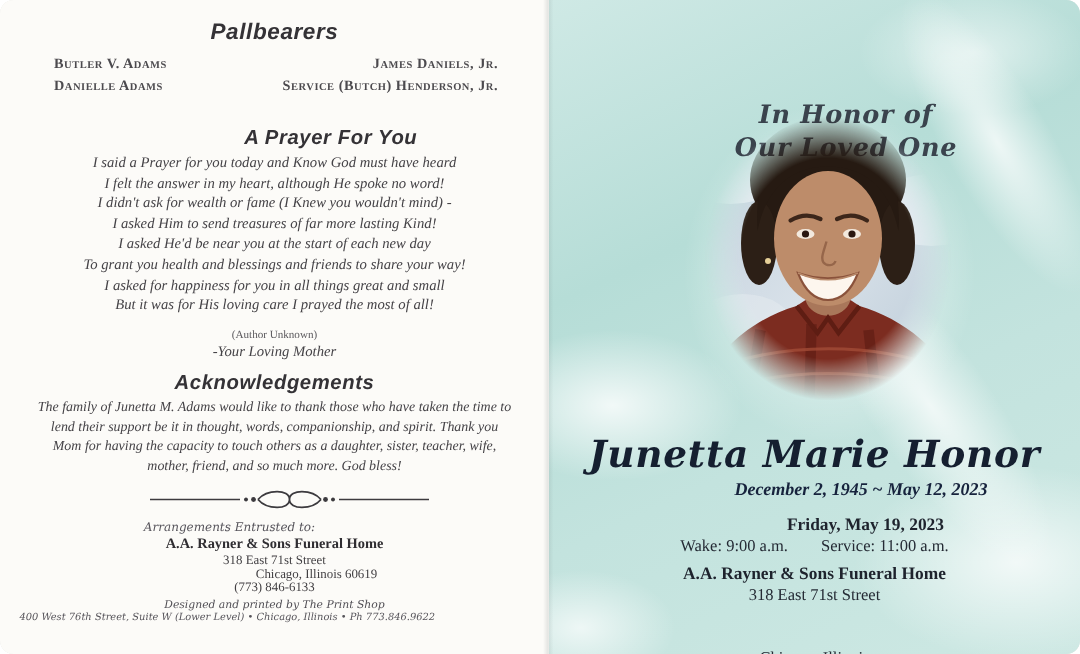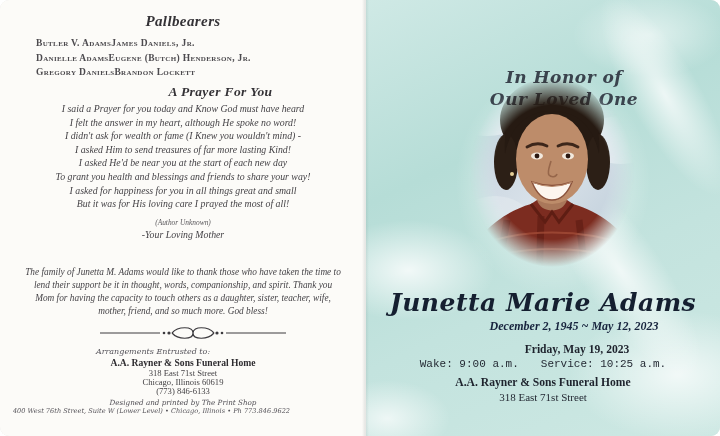--- a/index.html
+++ b/index.html
@@ -2,42 +2,42 @@
 <html><head>
 <meta charset="utf-8">
 <style>
   html,body{margin:0;padding:0;background:#ffffff;}
   body{width:720px;height:436px;overflow:hidden;}
   .scan{position:relative;width:720px;height:436px;background:#fcfbf8;border-radius:9px;
         overflow:hidden;font-family:"Liberation Serif", serif;
         box-shadow:inset 0 0 0 1px #e8e8e6;}
   
   .left-page{position:absolute;left:0;top:0;width:366px;height:436px;background:#fcfbf8;color:#413f42;}
-  .script-h{font-family:Liberation Serif, serif;font-style:italic;font-weight:700;color:#343236;letter-spacing:.4px;}
+  .script-h{font-family:Liberation Sans, sans-serif;font-style:italic;font-weight:700;color:#343236;letter-spacing:.4px;}
   .pall-title{position:absolute;top:13px;left:0;width:366px;text-align:center;font-size:15px;}
   .pall-rows{position:absolute;top:36px;left:36px;width:296px;font-variant:small-caps;
              font-size:9.5px;letter-spacing:.35px;color:#4c4a4e;font-weight:600;}
-  .pall-row{display:flex;line-height:14.5px;}
+  .pall-row{display:flex;justify-content:space-between;line-height:14.5px;}
   .prayer-title{position:absolute;top:84px;left:0;width:441px;text-align:center;font-size:13.5px;}
   .prayer-lines{position:absolute;top:102px;left:18px;width:330px;text-align:center;
                 font-style:italic;font-size:9.8px;line-height:13.6px;color:#454347;}
   .prayer-attr{position:absolute;top:218px;left:0;width:366px;text-align:center;
-               font-style:italic;font-size:7.4px;color:#5a585c;}
+               font-size:7.4px;color:#5a585c;}
   .prayer-signoff{position:absolute;top:229px;left:0;width:366px;text-align:center;
                   font-style:italic;font-size:9.8px;color:#454347;}
   .ack-title{position:absolute;top:247px;left:0;width:366px;text-align:center;font-size:13.5px;}
   .ack-text{position:absolute;top:266px;left:24px;width:318px;text-align:center;
             font-style:italic;font-size:9.3px;line-height:13px;color:#454347;}
   .divider{position:absolute;top:325px;left:98px;width:190px;height:16px;}
   .arr-label{position:absolute;top:347px;left:0;width:306px;text-align:center;
              font-style:italic;font-size:8px;color:#55535a;font-family:"DejaVu Serif", serif;}
   .arr-name{position:absolute;top:357px;left:0;width:366px;text-align:center;
             font-weight:700;font-size:9.6px;color:#2f2d31;}
   .arr-addr1{position:absolute;top:368px;left:0;width:366px;text-align:center;font-size:8.6px;}
-  .arr-addr2{position:absolute;top:377px;left:0;width:366px;text-align:center;font-size:8.6px;}
+  .arr-addr2{position:absolute;top:377px;left:0;width:366px;text-align:center;font-size:8.6px;padding-left:28px;}
   .arr-phone{position:absolute;top:386px;left:0;width:366px;text-align:center;font-size:8.6px;}
   .printer1{position:absolute;top:398px;left:0;width:366px;text-align:center;
             font-style:italic;font-size:7.2px;color:#504e54;font-family:"DejaVu Serif", serif;}
   .printer2{position:absolute;top:407px;left:0;width:303px;text-align:center;
             font-style:italic;font-size:6.6px;color:#56545a;font-family:"DejaVu Serif", serif;}
   
   .fold{position:absolute;left:362px;top:0;width:7px;height:436px;
         background:linear-gradient(90deg,rgba(0,0,0,0) 0%,rgba(90,100,100,.14) 45%,rgba(0,0,0,0) 100%);}
   
   .right-page{position:absolute;left:366px;top:0;width:354px;height:436px;color:#1d2330;
@@ -59,21 +59,21 @@
       -webkit-mask-image:radial-gradient(ellipse 54% 52% at 50% 47%, #000 58%, rgba(0,0,0,0) 82%);
       mask-image:radial-gradient(ellipse 54% 52% at 50% 47%, #000 58%, rgba(0,0,0,0) 82%);}
   .name{position:absolute;top:288px;left:0;width:354px;text-align:center;
         font-family:"DejaVu Serif", serif;font-style:italic;font-weight:700;
         font-size:25px;color:#151f30;letter-spacing:.5px;}
   .dates{position:absolute;top:319px;left:0;width:354px;text-align:center;
          font-style:italic;font-weight:700;font-size:12px;color:#17233d;padding-left:31px;}
   .svc-date{position:absolute;top:343px;left:0;width:354px;text-align:center;
             font-weight:700;font-size:11.6px;color:#1e232d;padding-left:34px;}
   .svc-times{position:absolute;top:358px;left:0;width:354px;text-align:center;
-             font-size:11px;color:#242a34;display:flex;justify-content:center;gap:22px;font-family:Liberation Mono, monospace;}
+             font-size:11px;color:#242a34;display:flex;justify-content:center;gap:22px;}
   .venue{position:absolute;top:376px;left:0;width:354px;text-align:center;
          font-weight:700;font-size:11.6px;color:#1e232d;}
   .addr1{position:absolute;top:391px;left:0;width:354px;text-align:center;font-size:11px;color:#242a34;}
   .addr2{position:absolute;top:404px;left:0;width:354px;text-align:center;font-size:11px;color:#242a34;margin-top:29px;}
 </style>
 </head>
 <body>
 
 <div class="scan">
 
@@ -81,44 +81,41 @@
 
     <div class="script-h pall-title">Pallbearers</div>
 
     <div class="pall-rows">
       <div class="pall-row">
         <span>Butler V. Adams</span>
         <span>James Daniels, Jr.</span>
       </div>
       <div class="pall-row">
         <span>Danielle Adams</span>
-        <span>Eugene (Butch) Henderson, Jr.</span>
-      </div>
-      <div class="pall-row">
-        <span>Gregory Daniels</span>
-        <span>Brandon Lockett</span>
+        <span>Service (Butch) Henderson, Jr.</span>
       </div>
     </div>
 
     <div class="script-h prayer-title">A Prayer For You</div>
 
     <div class="prayer-lines">
       <div>I said a Prayer for you today and Know God must have heard</div>
       <div>I felt the answer in my heart, although He spoke no word!</div>
       <div>I didn't ask for wealth or fame (I Knew you wouldn't mind) -</div>
       <div>I asked Him to send treasures of far more lasting Kind!</div>
       <div>I asked He'd be near you at the start of each new day</div>
       <div>To grant you health and blessings and friends to share your way!</div>
       <div>I asked for happiness for you in all things great and small</div>
       <div>But it was for His loving care I prayed the most of all!</div>
     </div>
 
     <div class="prayer-attr">(Author Unknown)</div>
     <div class="prayer-signoff">-Your Loving Mother</div>
 
+    <div class="script-h ack-title">Acknowledgements</div>
     <div class="ack-text">The family of Junetta M. Adams would like to thank those who have taken the time to lend their support be it in thought, words, companionship, and spirit. Thank you Mom for having the capacity to touch others as a daughter, sister, teacher, wife, mother, friend, and so much more.  God bless!</div>
 
     <svg class="divider" viewBox="0 0 190 16">
       <line x1="2" y1="8" x2="62" y2="8" stroke="#3c3a3e" stroke-width="1"></line>
       <line x1="128" y1="8" x2="188" y2="8" stroke="#3c3a3e" stroke-width="1"></line>
       <circle cx="66" cy="8" r="1.3" fill="#3c3a3e"></circle>
       <circle cx="71" cy="8" r="1.6" fill="#3c3a3e"></circle>
       <circle cx="119" cy="8" r="1.6" fill="#3c3a3e"></circle>
       <circle cx="124" cy="8" r="1.3" fill="#3c3a3e"></circle>
       <path d="M74,8 C80,1 95,1 95,8 C95,15 110,15 116,8 M74,8 C80,15 95,15 95,8 C95,1 110,1 116,8" stroke="#3c3a3e" stroke-width="1.2" fill="none"></path>
@@ -190,27 +187,27 @@
           <path d="M164,222 L154,166" fill="none"></path>
         </g>
         <g stroke="#a8503a" stroke-width="2" opacity="0.7">
           <path d="M10,196 C60,176 126,176 178,196" fill="none"></path>
           <path d="M16,178 C64,160 122,160 172,178" fill="none"></path>
         </g>
         <path d="M72,136 L86,154 L93,144 L100,154 L114,136" stroke="#5e1d13" stroke-width="3" fill="none"></path>
       </svg>
     </div>
 
-    <div class="name">Junetta Marie Adams</div>
+    <div class="name">Junetta Marie Honor</div>
     <div class="dates">December 2, 1945 ~ May 12, 2023</div>
 
     <div class="svc-date">Friday, May 19, 2023</div>
     <div class="svc-times">
       <span>Wake: 9:00 a.m.</span>
-      <span>Service: 10:25 a.m.</span>
+      <span>Service: 11:00 a.m.</span>
     </div>
     <div class="venue">A.A. Rayner &amp; Sons Funeral Home</div>
     <div class="addr1">318 East 71st Street</div>
     <div class="addr2">Chicago, Illinois</div>
   </div>
 
   <div class="fold"></div>
 </div>
 
 </body></html>

